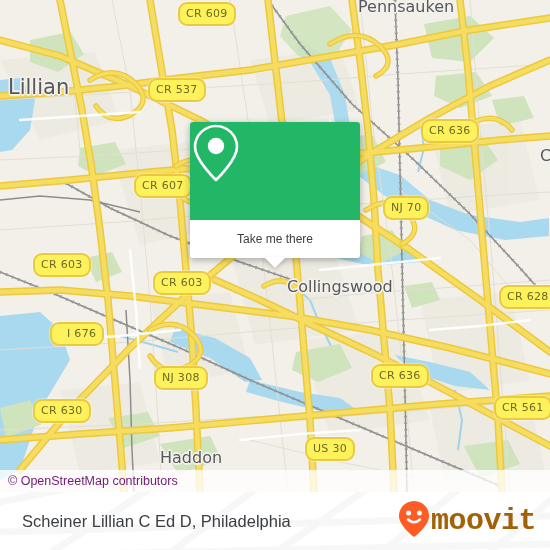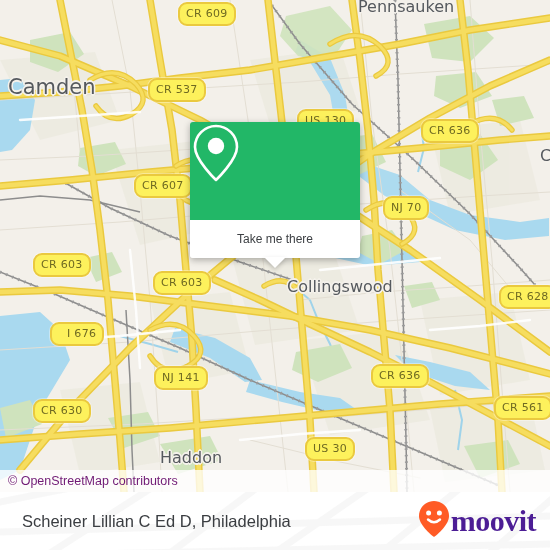--- a/index.html
+++ b/index.html
@@ -106,24 +106,24 @@
     font-size:16.5px;
     color:#3a3d41;
     white-space:nowrap;
     z-index:2;
   }
   #logo{
     position:absolute;right:14px;top:50%;transform:translateY(-50%);
     display:flex;align-items:center;z-index:2;
   }
   #logo .word{
-    font-family:Liberation Serif, serif;
+    font-family:Liberation Mono, monospace;
     font-weight:bold;
     font-size:30px;
-    color:#4c1d95;
+    color:#a16207;
     letter-spacing:-.5px;
     margin-left:1px;
   }
 </style>
 </head>
 <body>
 
 <div id="app">
 
   <div id="map">
@@ -279,37 +279,36 @@
         <path d="M200 210 L260 206 L320 200"></path>
         <path d="M320 270 L380 264 L440 258"></path>
         <path d="M60 340 L120 336 L180 330"></path>
         <path d="M240 440 L300 434 L360 430"></path>
         <path d="M430 330 L480 326 L530 320"></path>
         <path d="M130 250 L136 310 L140 368"></path>
         <path d="M330 120 L336 180 L340 240"></path>
       </g>
     </svg>
 
-    <div class="place big" style="left:8px;top:75px;">Camden</div>
+    <div class="place big" style="left:8px;top:75px;">Lillian</div>
     <div class="place mid" style="left:358px;top:-3px;">Pennsauken</div>
     <div class="place mid" style="left:287px;top:277px;">Collingswood</div>
     <div class="place mid" style="left:160px;top:448px;">Haddon</div>
     <div class="place mid" style="left:540px;top:146px;">C</div>
 
     <div class="shield" style="left:178px;top:2px;">CR 609</div>
     <div class="shield" style="left:148px;top:78px;">CR 537</div>
-    <div class="shield" style="left:297px;top:109px;">US 130</div>
     <div class="shield" style="left:421px;top:119px;">CR 636</div>
     <div class="shield" style="left:134px;top:174px;text-align:center;">CR 607</div>
     <div class="shield" style="left:383px;top:196px;">NJ 70</div>
     <div class="shield" style="left:33px;top:253px;">CR 603</div>
     <div class="shield" style="left:153px;top:271px;">CR 603</div>
     <div class="shield" style="left:499px;top:285px;">CR 628</div>
     <div class="shield" style="left:50px;top:322px;padding-left:15px;">I 676</div>
-    <div class="shield" style="left:154px;top:366px;">NJ 141</div>
+    <div class="shield" style="left:154px;top:366px;">NJ 308</div>
     <div class="shield" style="left:371px;top:364px;">CR 636</div>
     <div class="shield" style="left:494px;top:396px;">CR 561</div>
     <div class="shield" style="left:33px;top:399px;">CR 630</div>
     <div class="shield" style="left:305px;top:437px;">US 30</div>
 
     <div id="popup">
       <div id="popup-head" style="background:#22b767;">
         <span>
           <svg width="52" height="62" viewBox="0 0 52 62" aria-hidden="true">
             <path d="M26 4 C14.4 4 5 13.4 5 25 C5 38 26 58 26 58 C26 58 47 38 47 25 C47 13.4 37.6 4 26 4 Z" fill="none" stroke="#ffffff" stroke-width="2.6" stroke-linejoin="round"></path>

